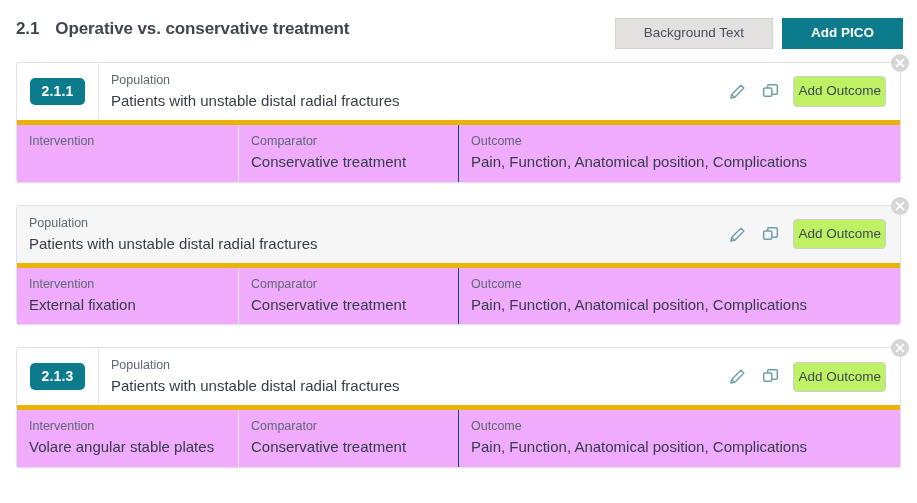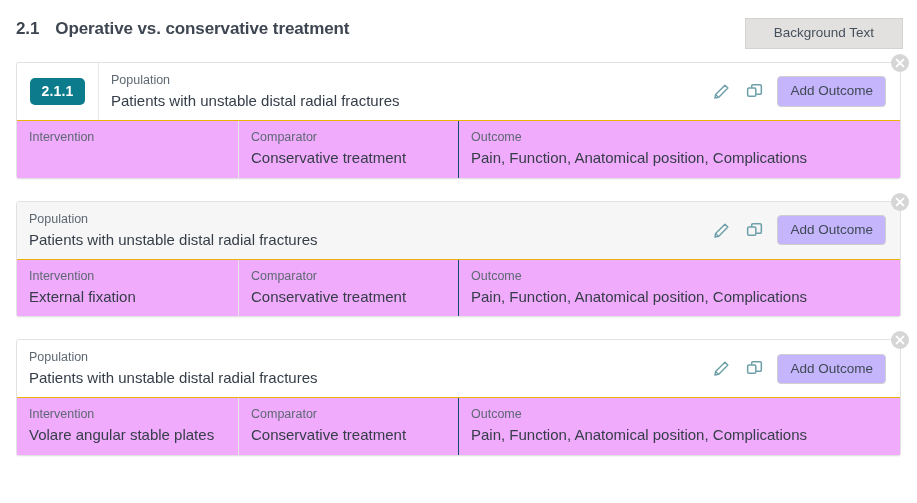--- a/index.html
+++ b/index.html
@@ -77,21 +77,21 @@
     background: #ffffff;
     margin-bottom: 22px;
     box-shadow: 0 1px 1px rgba(0,0,0,0.045);
   }
 
   
   .pico-head {
     display: flex;
     align-items: stretch;
     min-height: 57px;
-    border-bottom: 1px solid #eab308;
+    border-bottom: 5px solid #eab308;
   }
   .pico-card.shaded .pico-head {
     background: #f6f6f6;
   }
   .badge-cell {
     width: 82px;
     flex: 0 0 82px;
     border-right: 1px solid #e6e6e6;
     display: flex;
     align-items: center;
@@ -140,27 +140,27 @@
     display: flex;
     align-items: center;
     justify-content: center;
     cursor: pointer;
     color: #6d9fa9;
   }
   .icon-btn svg {
     display: block;
   }
   .btn-add-outcome {
-    background: #c4b5fd;
+    background: #bef264;
     border: 1px solid #cfcfcf;
     color: #3f4954;
     font-size: 13.5px;
     font-family: "Liberation Sans", sans-serif;
     border-radius: 4px;
-    padding: 7px 12px 8px;
+    padding: 7px 4px 8px;
     line-height: 1;
     cursor: pointer;
     white-space: nowrap;
     box-sizing: border-box;
   }
 
   
   .pico-body {
     display: flex;
     min-height: 53px;
@@ -206,20 +206,21 @@
 </style>
 </head>
 <body>
 
 <div class="page-header">
   <div class="section-title">
     <span class="section-number">2.1</span><span>Operative vs. conservative treatment</span>
   </div>
   <div class="header-actions">
     <button class="btn btn-default">Background Text</button>
+    <button class="btn btn-primary">Add PICO</button>
   </div>
 </div>
 
 <div class="pico-list" id="pico-list">
     <div class="pico-card">
     <div class="close-btn">
       <svg width="18" height="18" viewBox="0 0 18 18" aria-hidden="true">
         <path d="M5.6 5.6 L12.4 12.4 M12.4 5.6 L5.6 12.4" stroke="#ffffff" stroke-width="1.9" stroke-linecap="round"></path>
       </svg>
     </div>
@@ -308,20 +309,23 @@
     </div>
   </div>
     <div class="pico-card">
     <div class="close-btn">
       <svg width="18" height="18" viewBox="0 0 18 18" aria-hidden="true">
         <path d="M5.6 5.6 L12.4 12.4 M12.4 5.6 L5.6 12.4" stroke="#ffffff" stroke-width="1.9" stroke-linecap="round"></path>
       </svg>
     </div>
 
     <div class="pico-head">
+      <div class="badge-cell">
+        <span class="pico-badge">2.1.3</span>
+      </div>
       <div class="population-cell">
         <div class="field-label">Population</div>
         <div class="field-value">Patients with unstable distal radial fractures</div>
       </div>
       <div class="head-actions">
         <span class="icon-btn">
           <svg width="19" height="19" viewBox="0 0 20 20" aria-hidden="true">
             <path d="M13.6 3.3 L16.7 6.4 L6.9 16.2 L3.1 16.9 L3.8 13.1 Z" fill="none" stroke="currentColor" stroke-width="1.5" stroke-linejoin="round"></path>
             <path d="M4.0 13.4 L6.6 16.0" fill="none" stroke="currentColor" stroke-width="1.4"></path>
           </svg>

